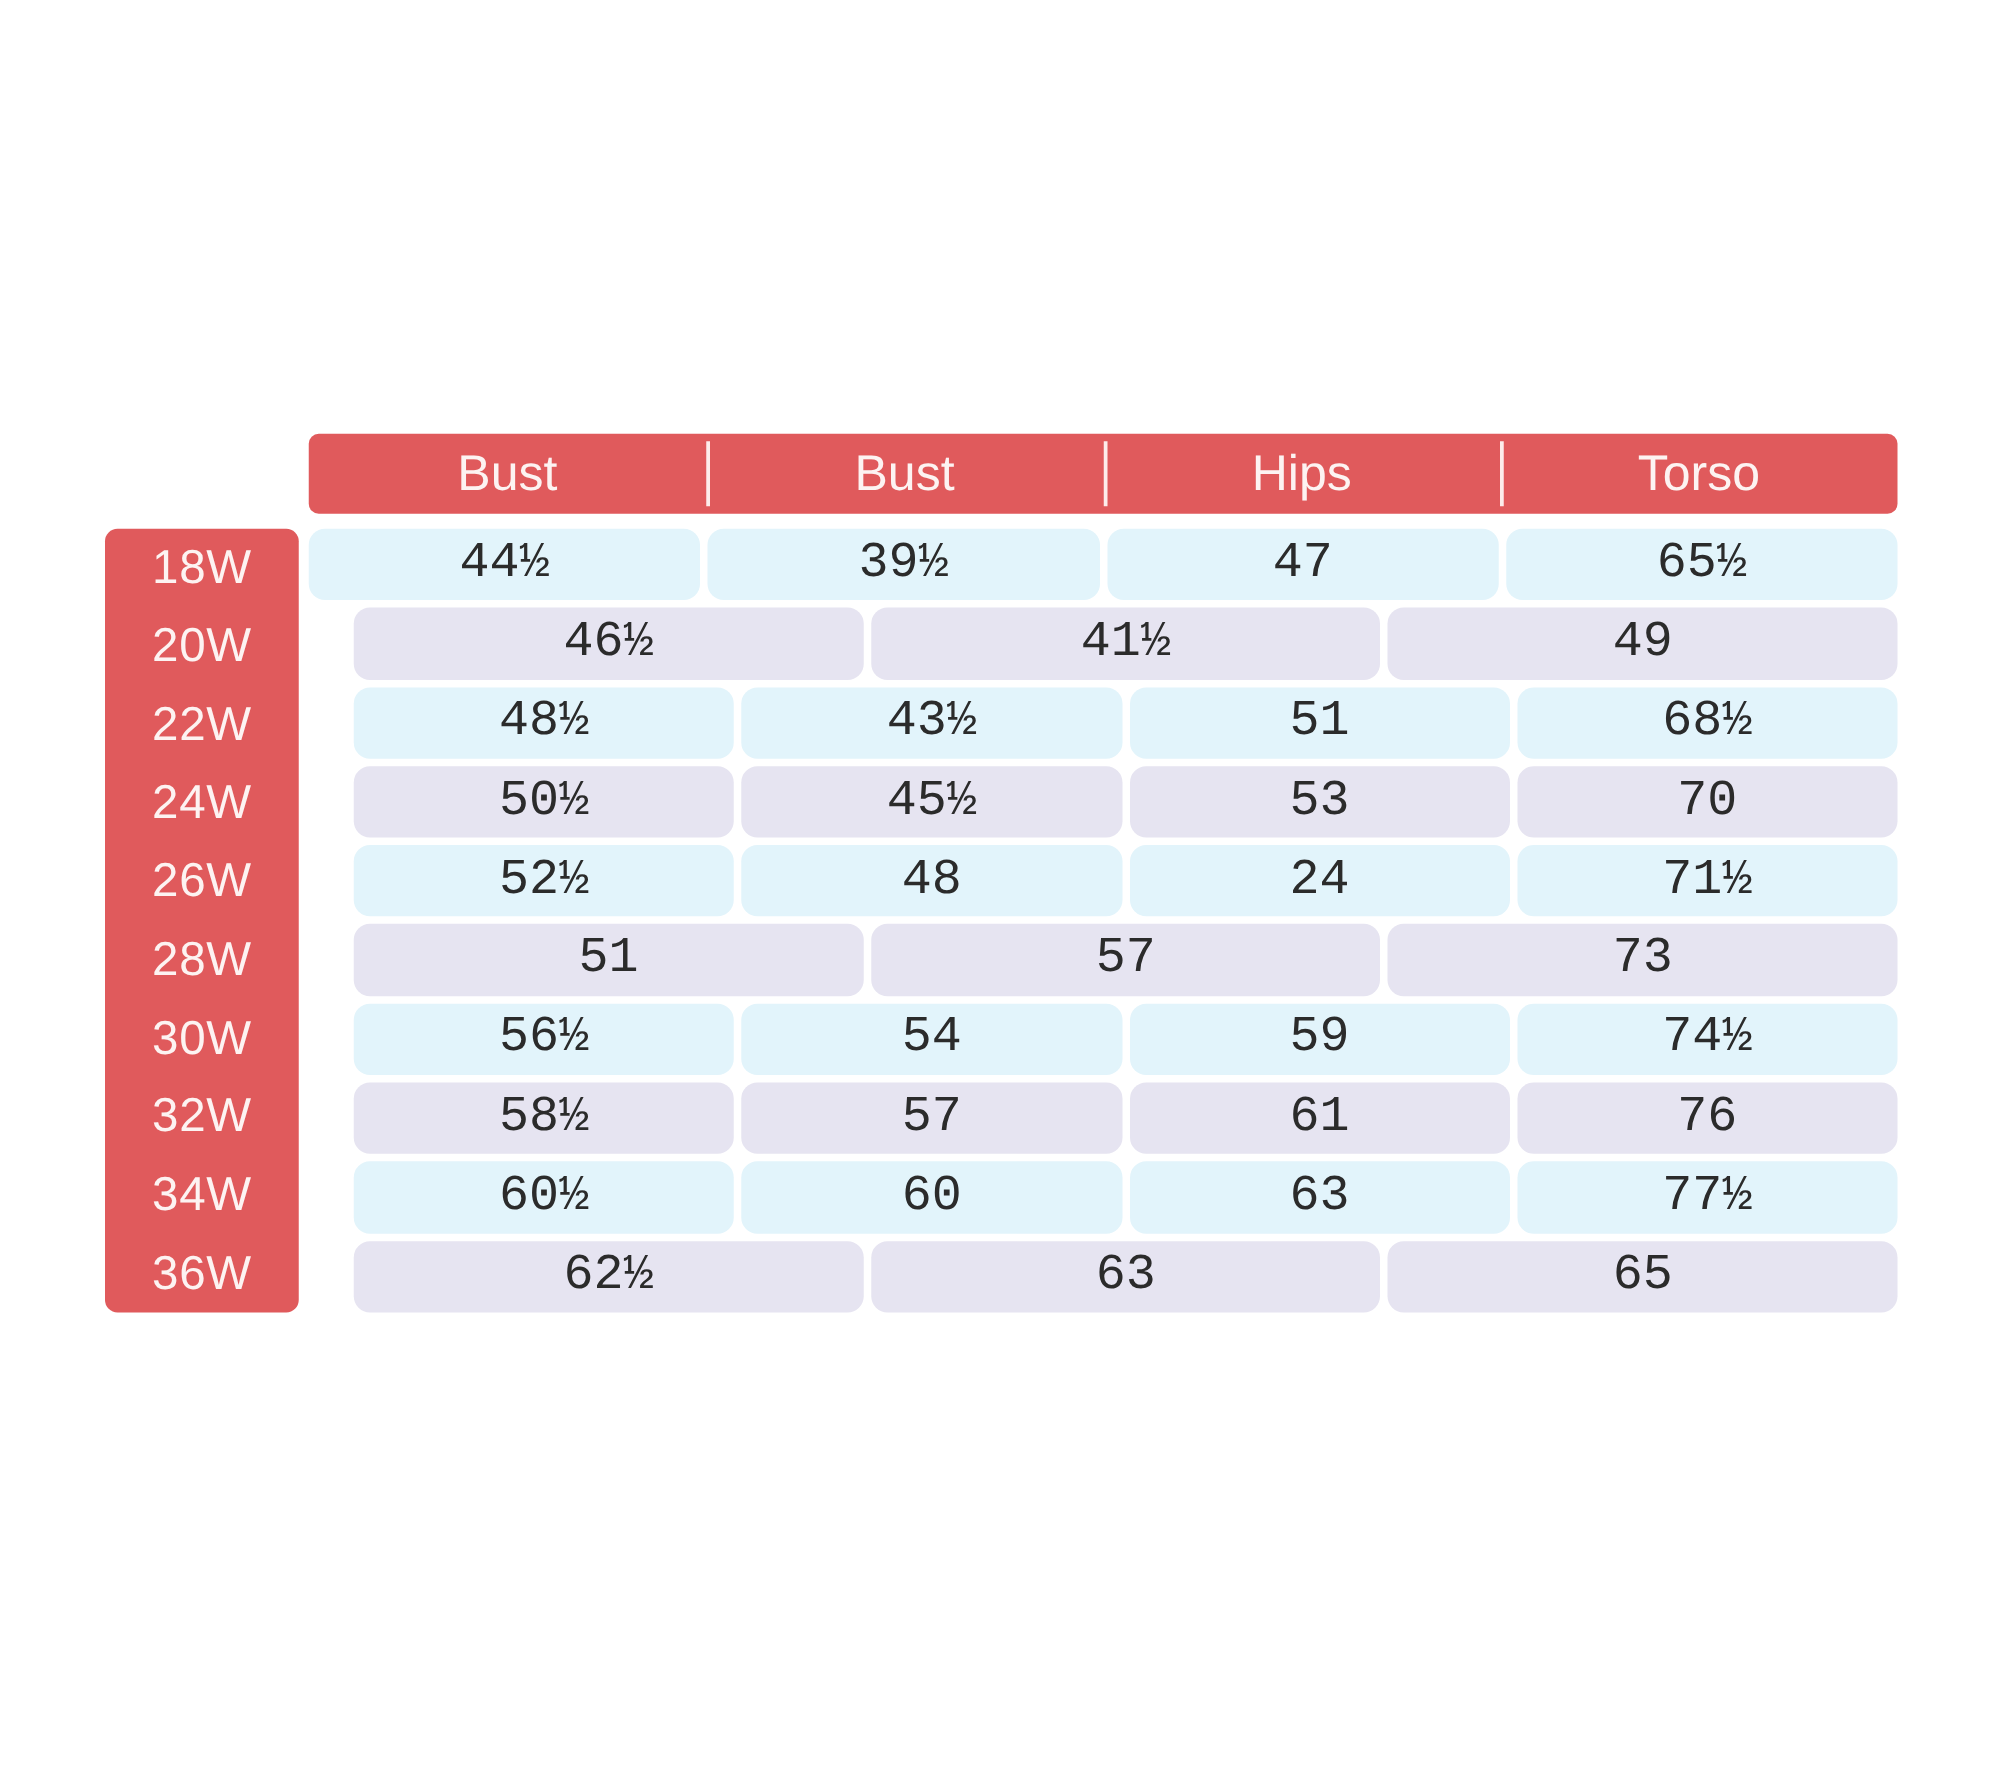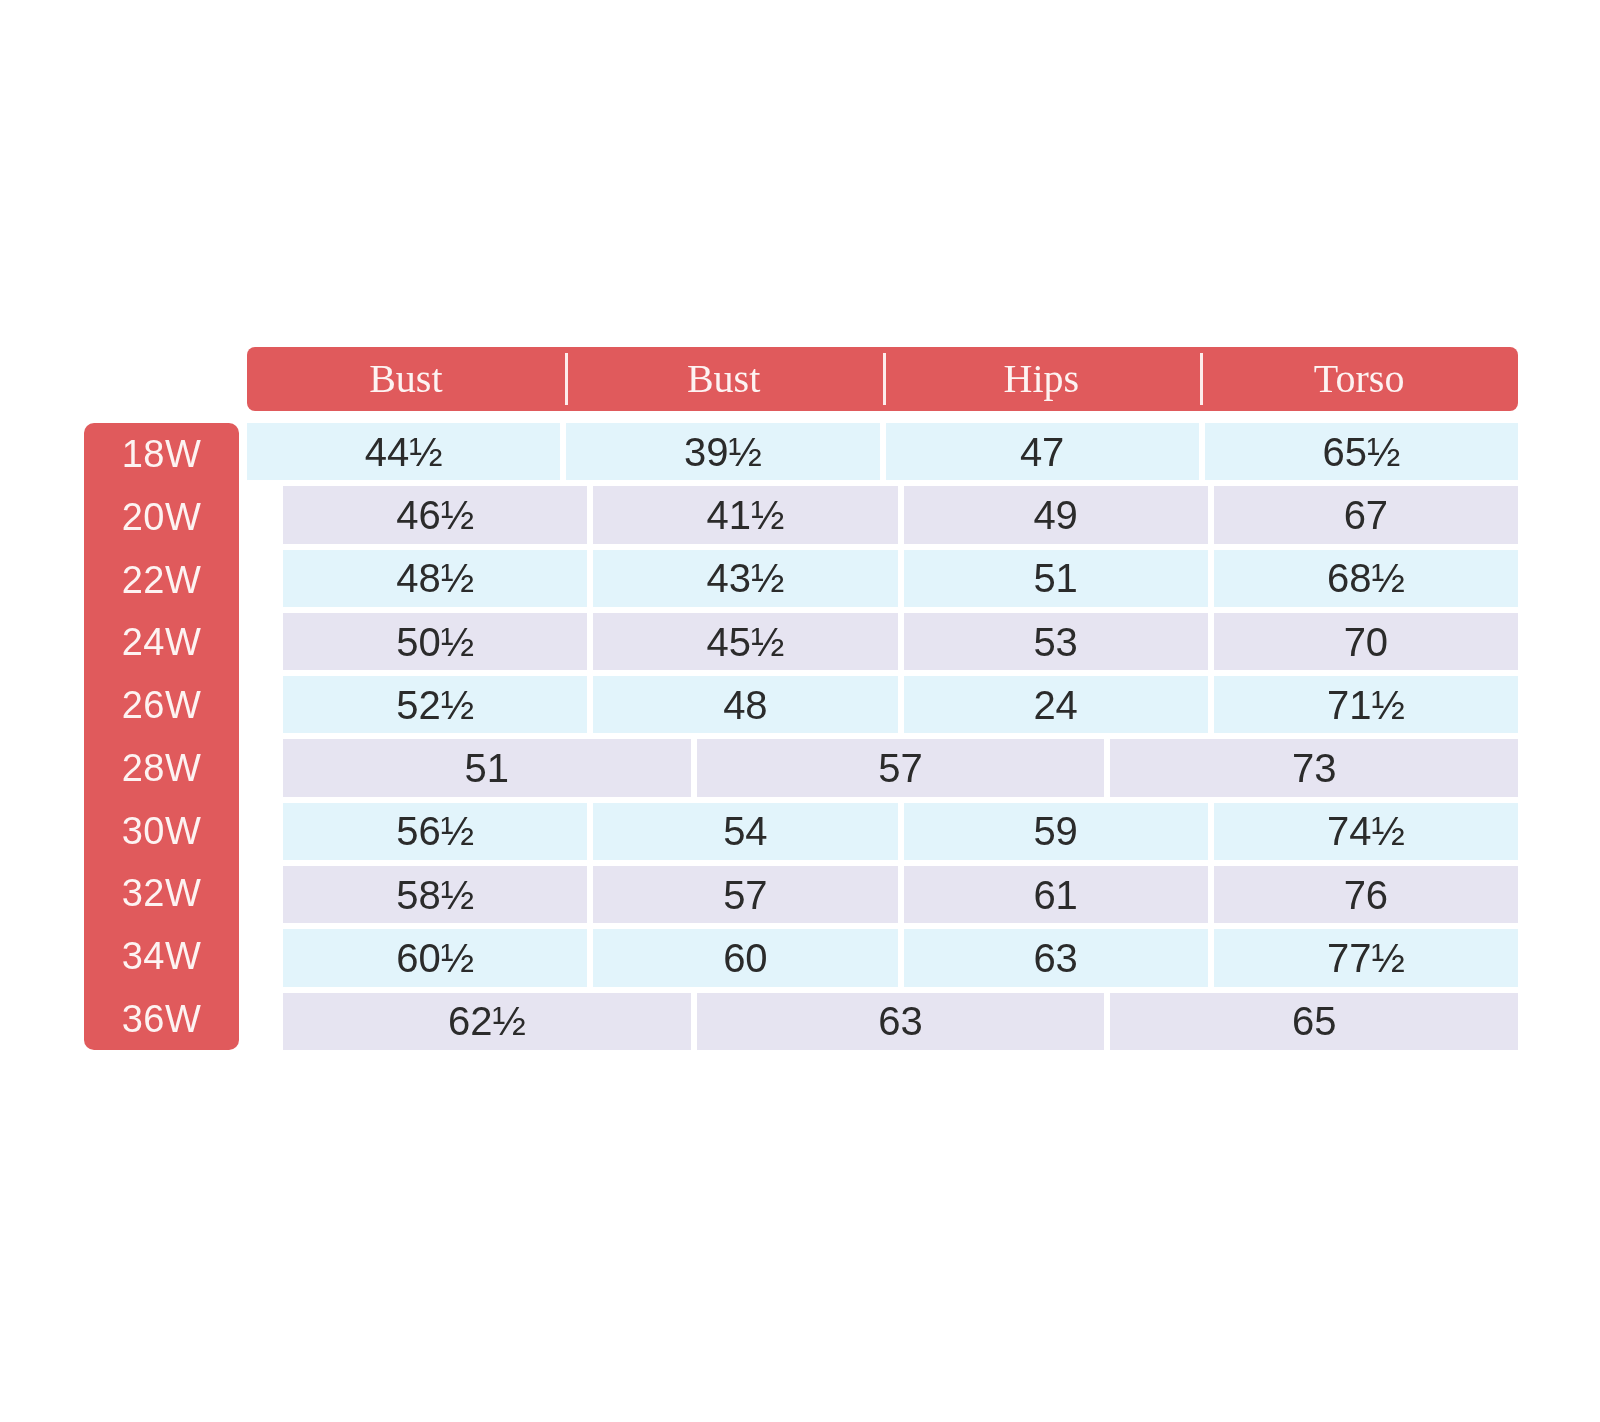--- a/index.html
+++ b/index.html
@@ -67,21 +67,21 @@
     display: flex;
     overflow: hidden;
   }
   .header-cell {
     flex: 1 1 0;
     position: relative;
     display: flex;
     align-items: center;
     justify-content: center;
     color: #fdf3f2;
-    font-family: Liberation Serif, serif;
+    font-family: Liberation Sans, sans-serif;
     font-size: 40px;
     line-height: 1;
   }
   .header-cell + .header-cell::before {
     content: "";
     position: absolute;
     left: 0;
     top: 6px;
     bottom: 6px;
     width: 3px;
@@ -105,22 +105,23 @@
   .data-row.odd  .data-cell { background: #e2f4fb; }
   .data-row.even .data-cell { background: #e6e4f1; }
 
   .data-cell {
     flex: 1 1 0;
     display: flex;
     align-items: center;
     justify-content: center;
     color: #2b2b2b;
     font-size: 40px;
-    font-family: Liberation Sans, sans-serif;
+    font-family: Liberation Mono, monospace;
     line-height: 1;
+    border-radius: 13px;
   }
   .data-row + .data-row { margin-top: 6px; padding-left: 36px; }
 </style>
 </head>
 <body>
 
 <div class="chart-wrap">
 
   <div class="size-rail">
     <div class="size-cell">18W</div>
@@ -150,21 +151,20 @@
         <div class="data-cell">44½</div>
         <div class="data-cell">39½</div>
         <div class="data-cell">47</div>
         <div class="data-cell">65½</div>
       </div>
 
       <div class="data-row even">
         <div class="data-cell">46½</div>
         <div class="data-cell">41½</div>
         <div class="data-cell">49</div>
-        <div class="data-cell">67</div>
       </div>
 
       <div class="data-row odd">
         <div class="data-cell">48½</div>
         <div class="data-cell">43½</div>
         <div class="data-cell">51</div>
         <div class="data-cell">68½</div>
       </div>
 
       <div class="data-row even">

